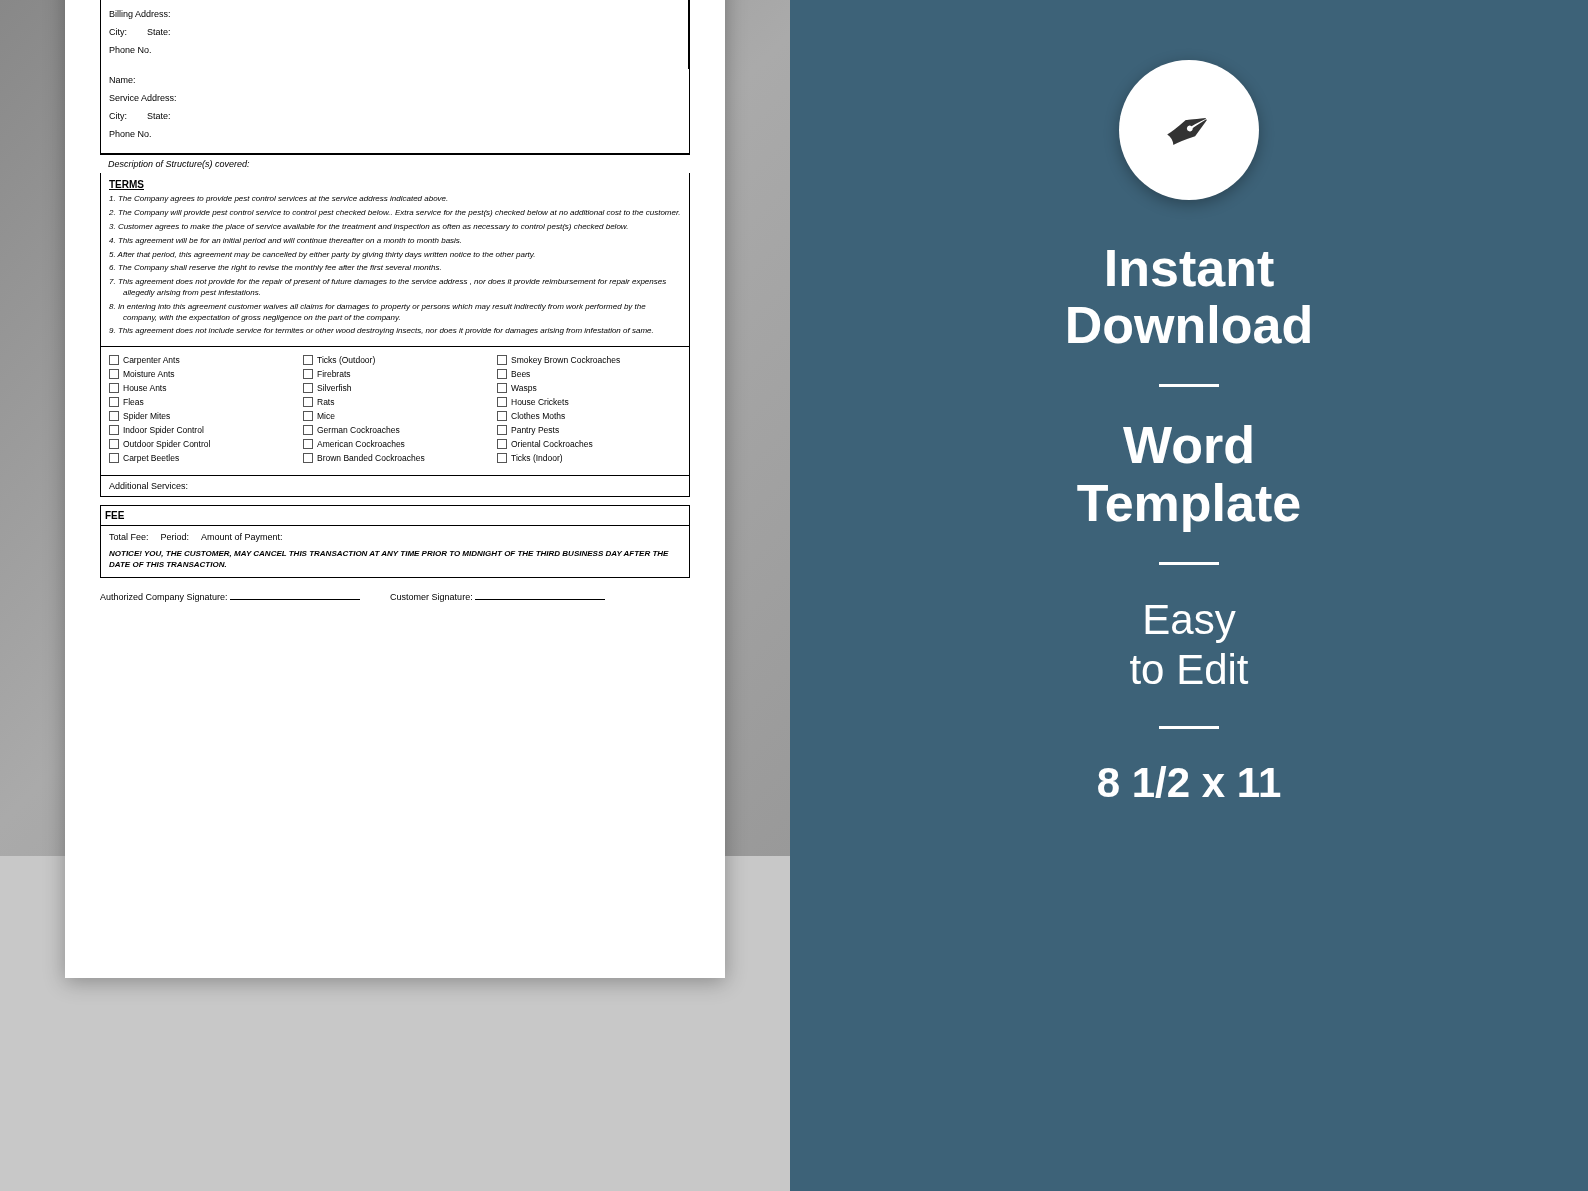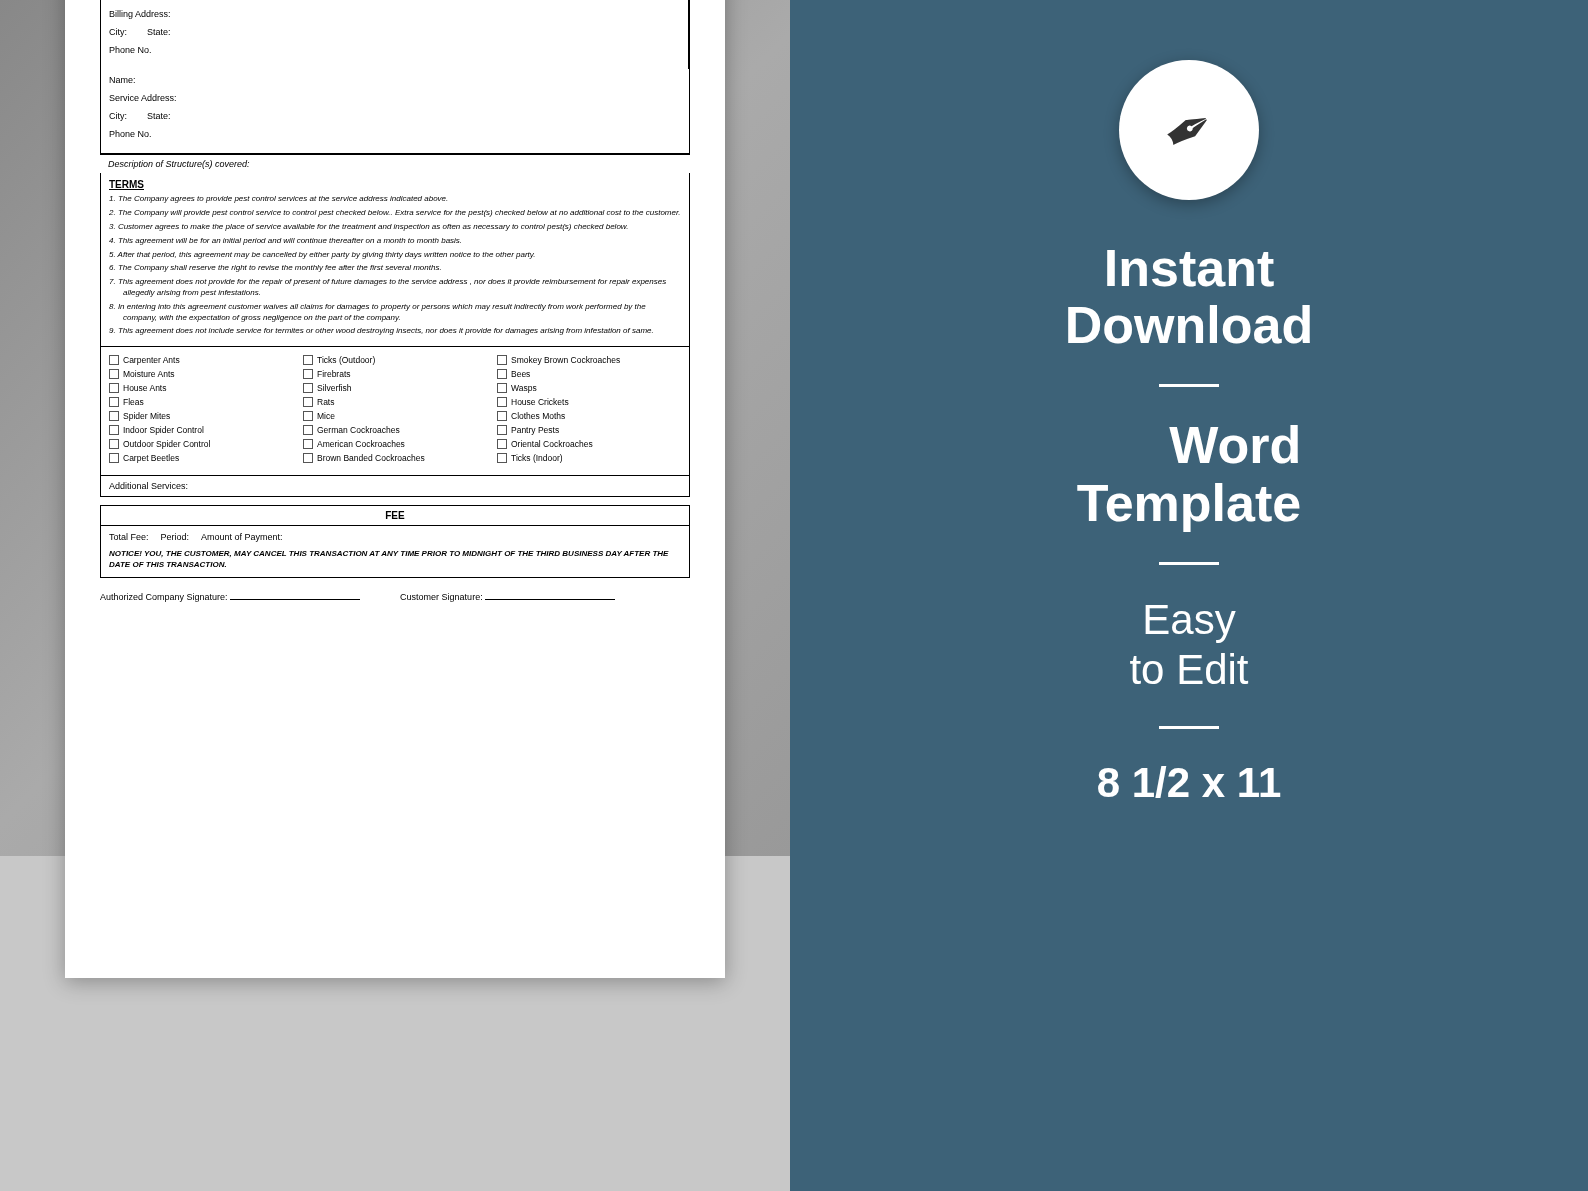--- a/index.html
+++ b/index.html
@@ -171,21 +171,20 @@
     .additional-services {
       border: 1.5px solid #000;
       border-top: none;
       padding: 5px 8px;
       font-size: 9px;
     }
 
     
     .fee-header {
       border: 1.5px solid #000;
-      text-align: center;
       padding: 4px;
       font-size: 10px;
       font-weight: bold;
       margin-top: 8px;
     }
 
     .fee-body {
       border: 1.5px solid #000;
       border-top: none;
       padding: 6px 8px;
@@ -200,21 +199,21 @@
     .notice-text {
       font-size: 8px;
       font-style: italic;
       font-weight: bold;
       margin-top: 6px;
       line-height: 1.4;
     }
 
     .signature-row {
       display: flex;
-      gap: 40px;
+      gap: 30px;
       margin-top: 10px;
       font-size: 9px;
     }
 
     .sig-field {
       border-bottom: 1px solid #000;
       width: 130px;
       height: 12px;
       display: inline-block;
     }
@@ -262,21 +261,21 @@
     .divider {
       width: 60px;
       height: 3px;
       background: white;
       margin: 10px auto 30px;
     }
 
     .right-subheading {
       font-size: 52px;
       font-weight: bold;
-      text-align: right;
+      text-align: center;
       line-height: 1.1;
       margin-bottom: 20px;
     }
 
     .right-small {
       font-size: 42px;
       font-weight: normal;
       text-align: center;
       line-height: 1.2;
       margin-bottom: 20px;

